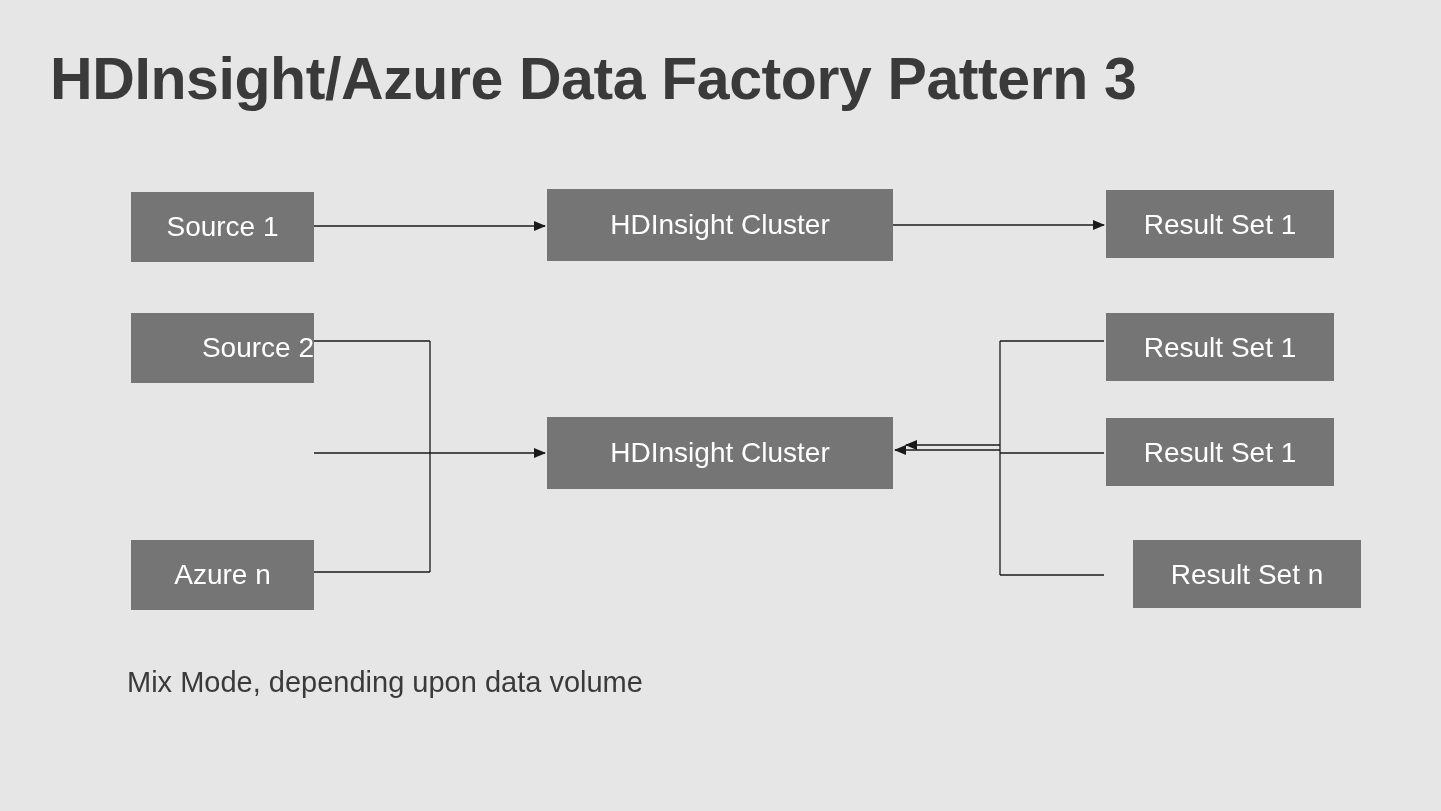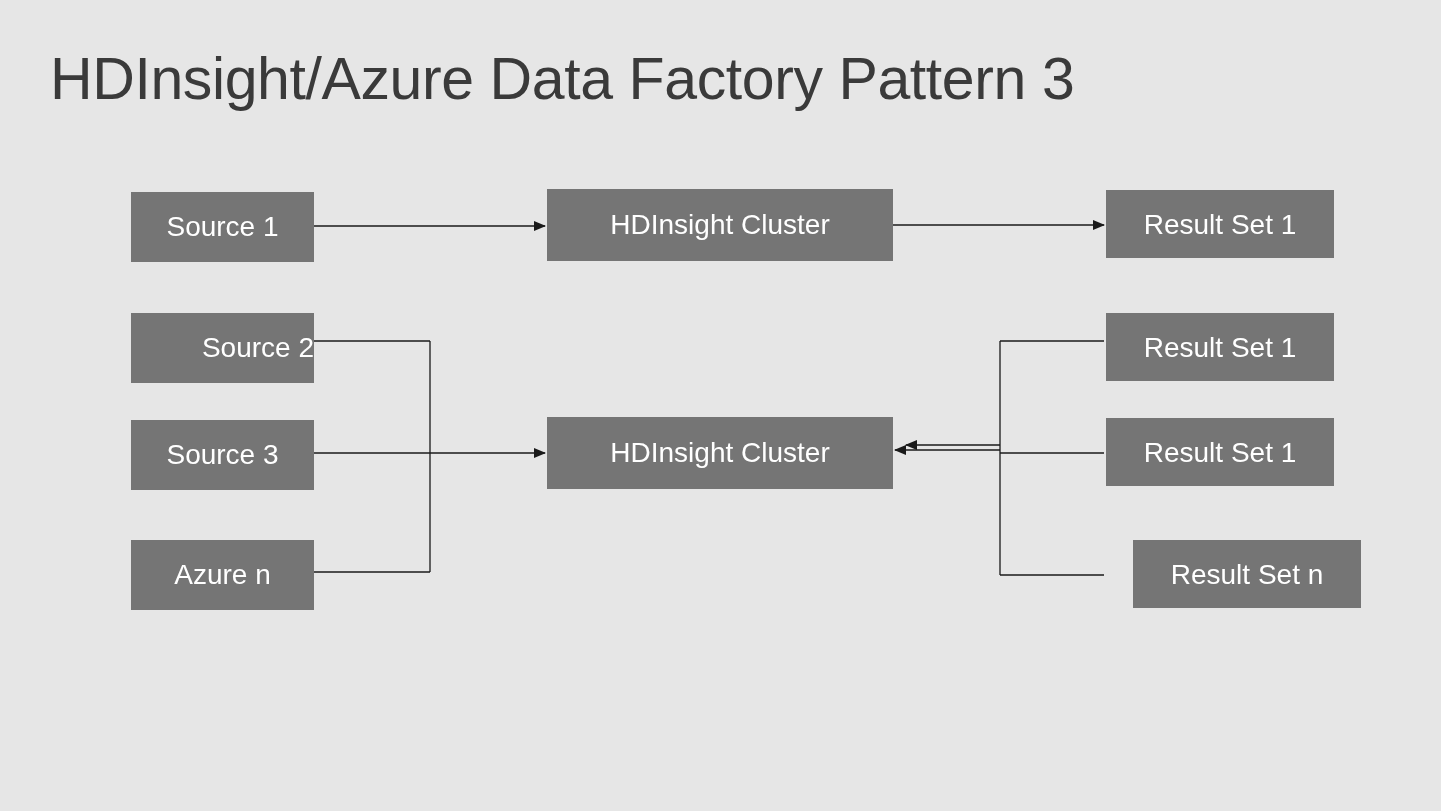--- a/index.html
+++ b/index.html
@@ -19,21 +19,21 @@
   }
   #slide-title {
     position: absolute;
     left: 50px;
     top: 48px;
     font-size: 59px;
     line-height: 1.08;
     color: #3a3a3a;
     letter-spacing: -0.4px;
     white-space: nowrap;
-    font-weight: normal;
+    font-weight: bold;
     margin: 0;
   }
   .node {
     position: absolute;
     background: #757575;
     color: #ffffff;
     font-size: 28px;
     line-height: 1.18;
     text-align: center;
     box-sizing: border-box;
@@ -125,23 +125,20 @@
   </div>
 
   <div class="node overflow" style="left:1106px; top:190px; width:228px; height:68px;">
     <span class="node-label">Result Set 1</span>
   </div>
 
   <div class="node fit" style="left:131px; top:313px; width:183px; height:70px;text-align:right;">
     <span class="node-label">Source 2</span>
   </div>
 
-  <div class="node fit" style="left:131px; top:420px; width:183px; height:70px;">
-    <span class="node-label">Source 3</span>
-  </div>
 
   <div class="node fit" style="left:131px; top:540px; width:183px; height:70px;">
     <span class="node-label">Azure n</span>
   </div>
 
   <div class="node fit" style="left:547px; top:417px; width:346px; height:72px;">
     <span class="node-label">HDInsight Cluster</span>
   </div>
 
   <div class="node overflow" style="left:1106px; top:313px; width:228px; height:68px;">
@@ -149,14 +146,15 @@
   </div>
 
   <div class="node overflow" style="left:1106px; top:418px; width:228px; height:68px;">
     <span class="node-label">Result Set 1</span>
   </div>
 
   <div class="node overflow" style="left:1106px; top:540px; width:228px; height:68px;margin-left:27px;">
     <span class="node-label">Result Set n</span>
   </div>
 
+  <div id="caption">Mix Mode, depending upon data volume</div>
 
 </div>
 
 </body></html>

